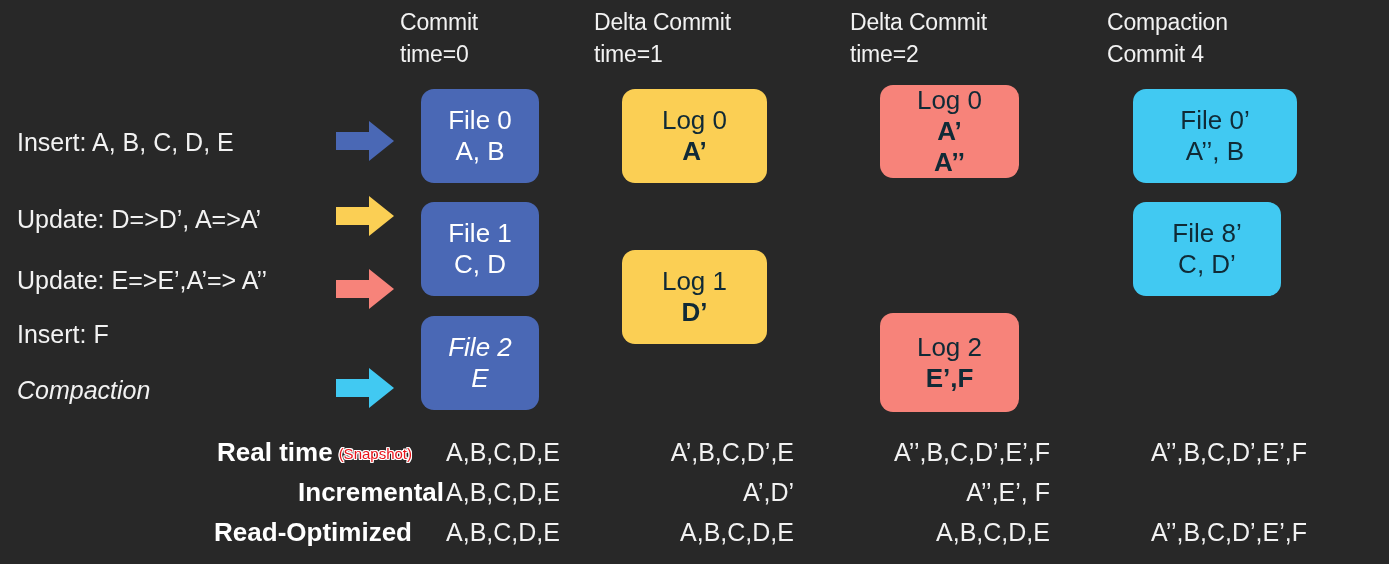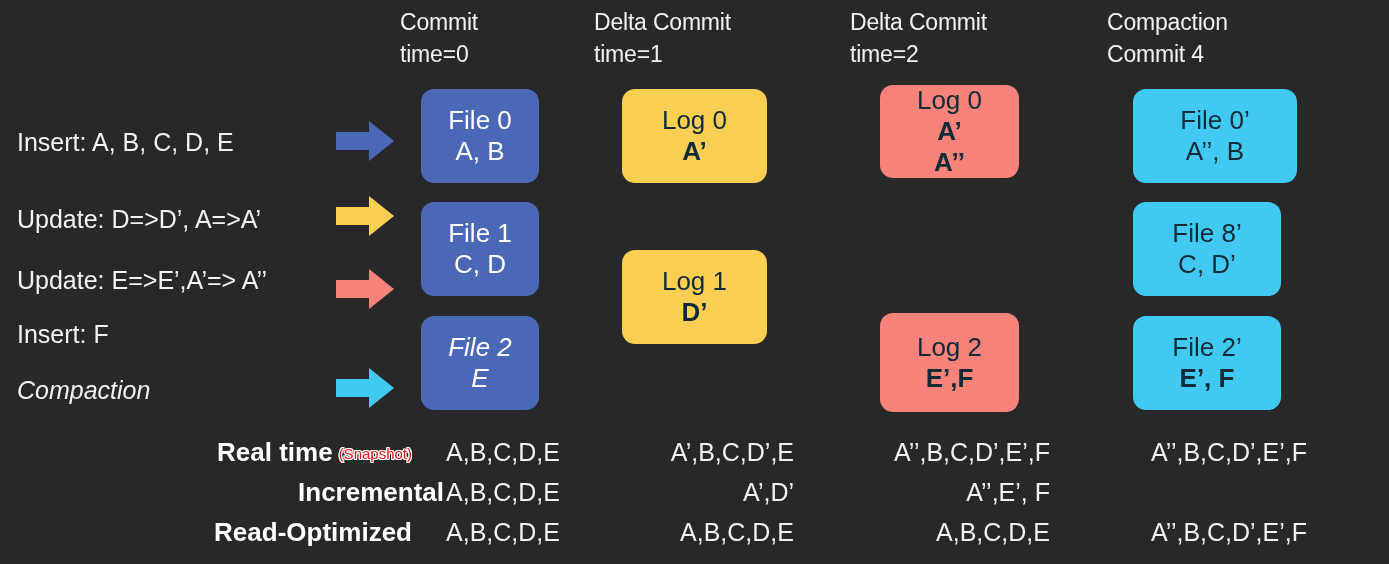--- a/index.html
+++ b/index.html
@@ -167,24 +167,20 @@
   </div>
 
   <div class="box cyan" style="left:1133px;top:89px;width:164px;height:94px;">
     <span class="ln">File 0’</span>
     <span class="ln">A’’, B</span>
   </div>
   <div class="box cyan" style="left:1133px;top:202px;width:148px;height:94px;">
     <span class="ln">File 8’</span>
     <span class="ln">C, D’</span>
   </div>
-  <div class="box cyan" style="left:1133px;top:316px;width:148px;height:94px;">
-    <span class="ln">File 2’</span>
-    <span class="ln b">E’, F</span>
-  </div>
 
   <div class="sum-label" style="left:0px;top:437px;width:412px;padding-right:0;">
     <span>Real time</span><span class="snap">(Snapshot)</span>
   </div>
   <div class="sum-cell" style="left:400px;top:437px;width:160px;">A,B,C,D,E</div>
   <div class="sum-cell" style="left:594px;top:437px;width:200px;">A’,B,C,D’,E</div>
   <div class="sum-cell" style="left:850px;top:437px;width:200px;">A’’,B,C,D’,E’,F</div>
   <div class="sum-cell" style="left:1107px;top:437px;width:200px;">A’’,B,C,D’,E’,F</div>
 
   <div class="sum-label" style="left:0px;top:477px;width:412px;padding-left:32px;">

